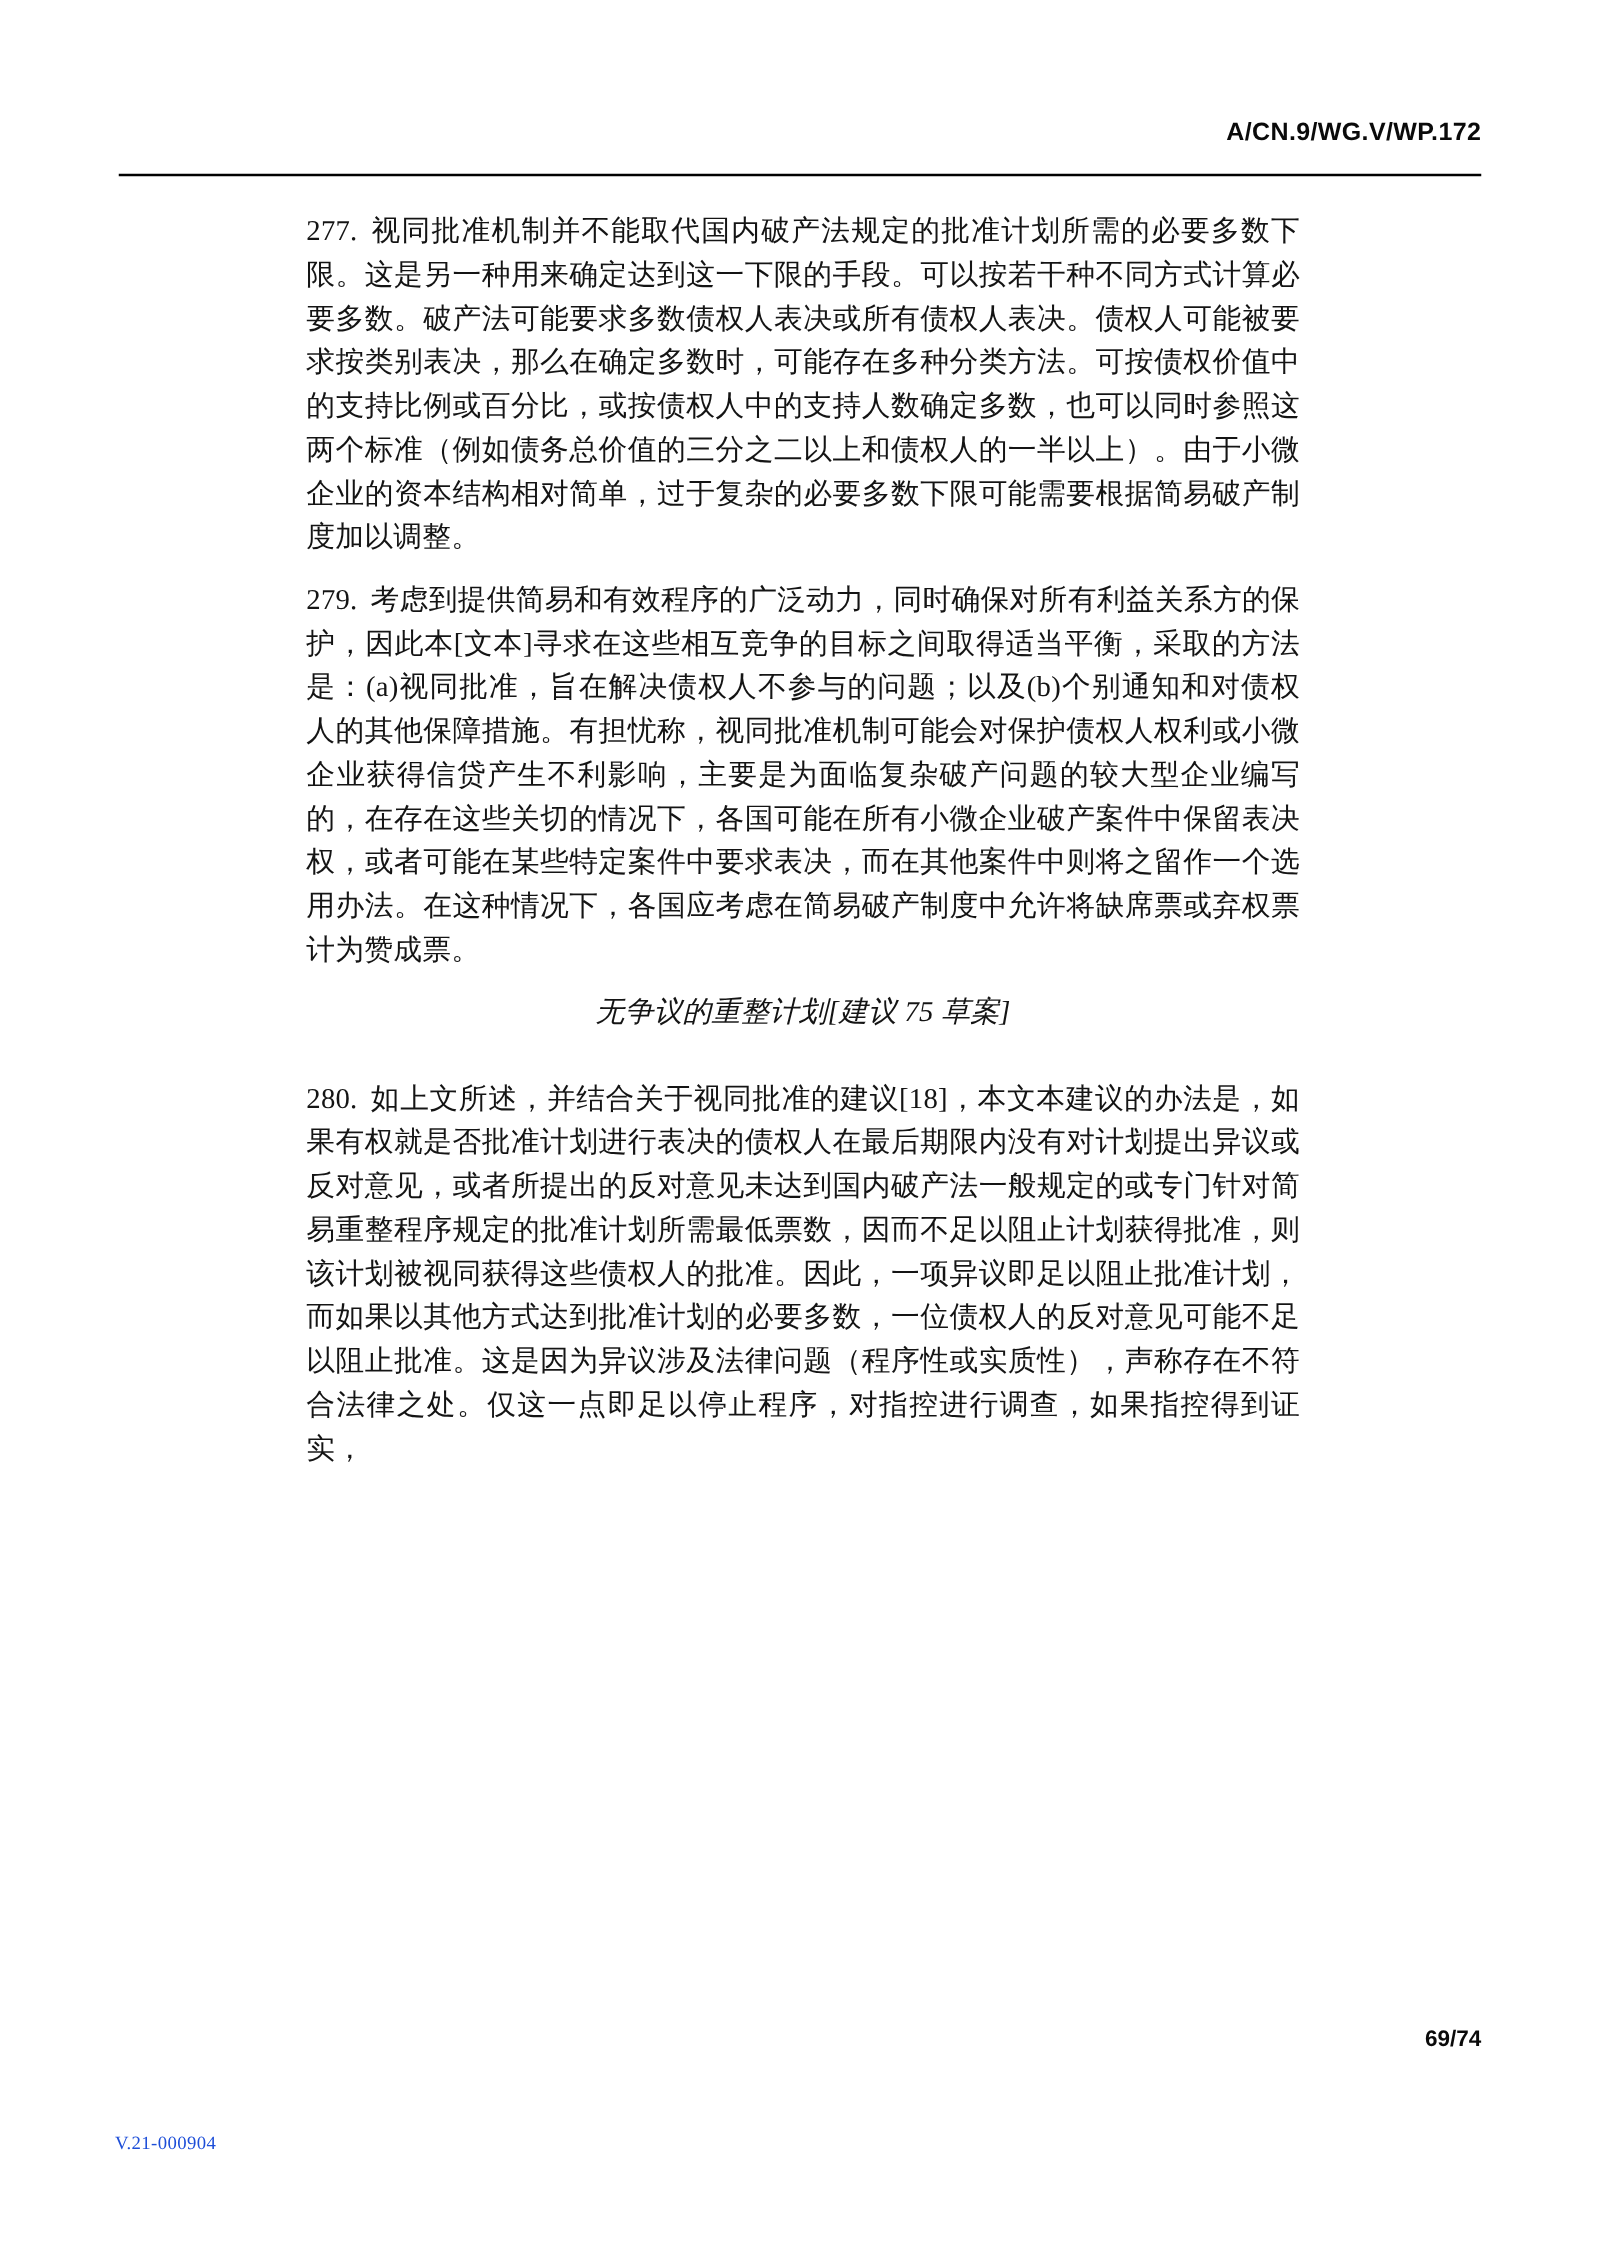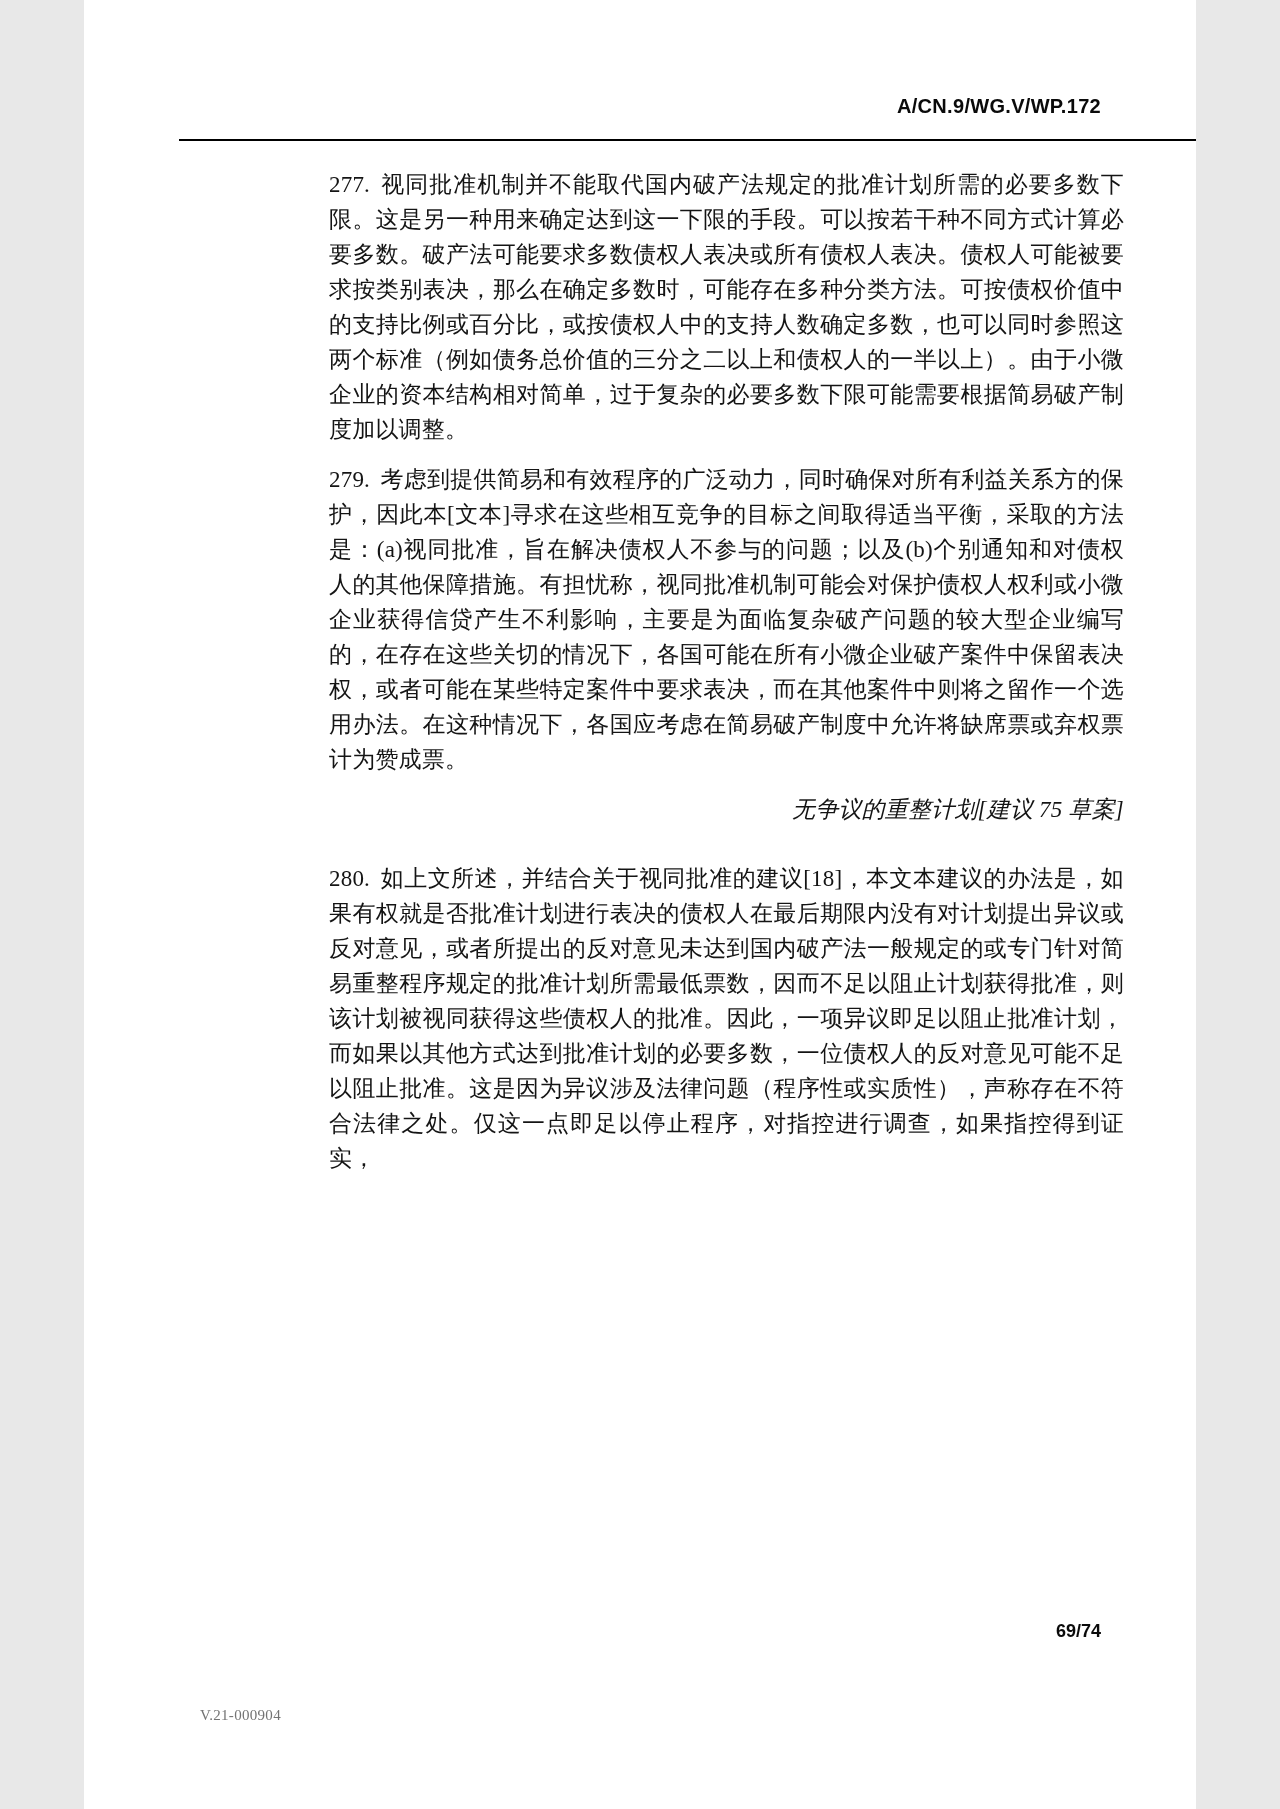--- a/index.html
+++ b/index.html
@@ -2,21 +2,21 @@
 <html lang="zh"><head>
 <meta charset="utf-8">
 <style>
   html, body {
     margin: 0;
     padding: 0;
     background: #e8e8e8;
   }
   .page {
     position: relative;
-    width: 1112px;
+    width: 1280px;
     height: 1809px;
     margin: 0 auto;
     background: #ffffff;
     color: #141414;
     font-family: "Liberation Serif", "DejaVu Serif", serif;
     overflow: hidden;
   }
   .doc-symbol {
     position: absolute;
     top: 95px;
@@ -51,29 +51,29 @@
     margin: 0 0 15px 0;
   }
   .pnum {
     margin-right: 0.45em;
   }
   .subheading {
     margin: 0 0 34px 0;
     font-style: italic;
     font-size: 23px;
     line-height: 35px;
-    text-align: right;
+    text-align: center;
   }
   .footer-docnum {
     position: absolute;
-    left: 116px;
+    left: 92px;
     top: 1707px;
     font-size: 15px;
     letter-spacing: 0.3px;
-    color: #737373;
+    color: #1d4ed8;
   }
   .footer-page {
     position: absolute;
     right: 95px;
     top: 1621px;
     font-family: "Liberation Sans", "DejaVu Sans", sans-serif;
     font-weight: bold;
     font-size: 18px;
     color: #0a0a0a;
     text-align: right;

